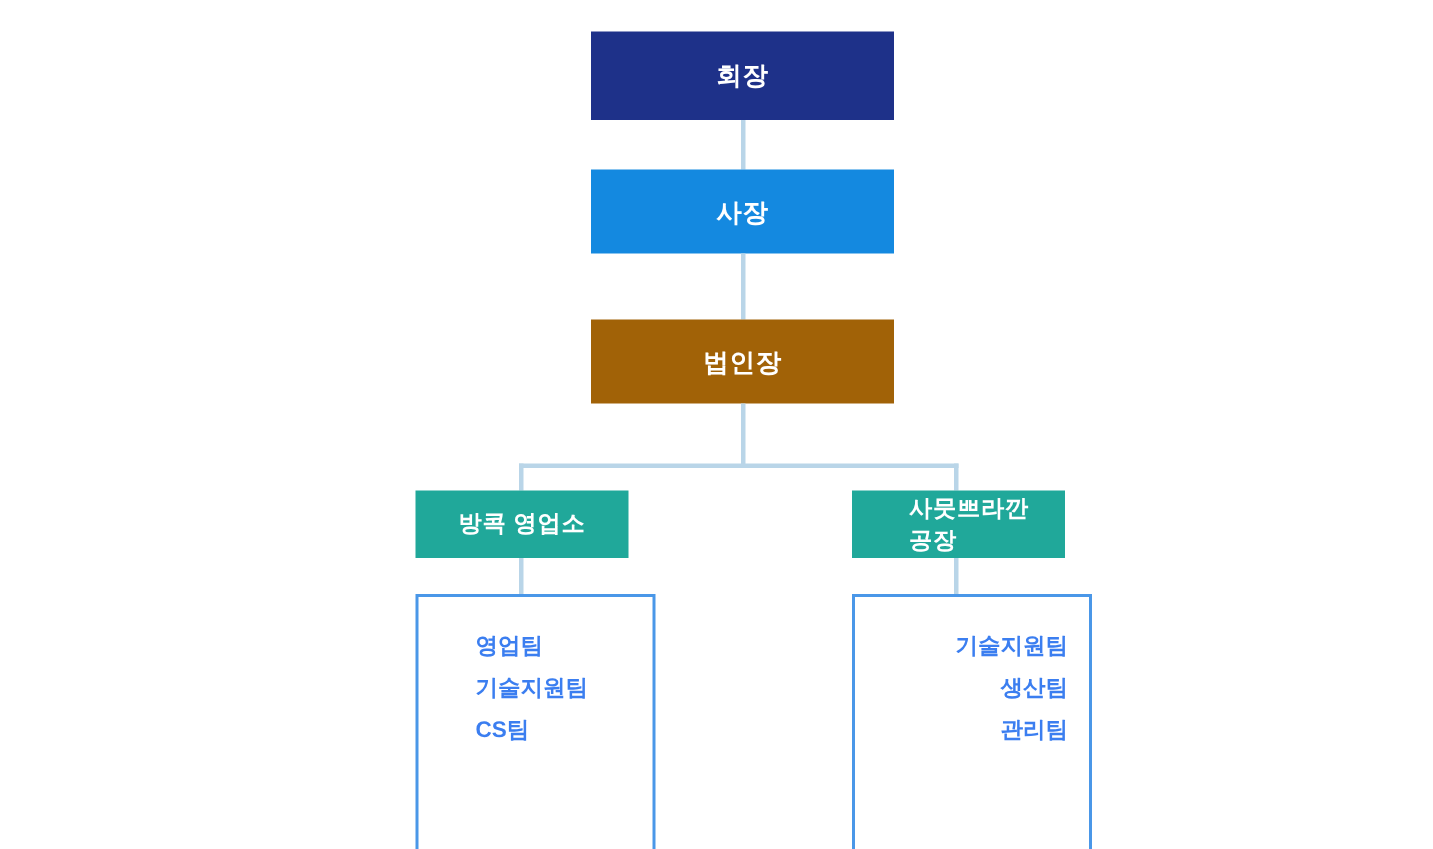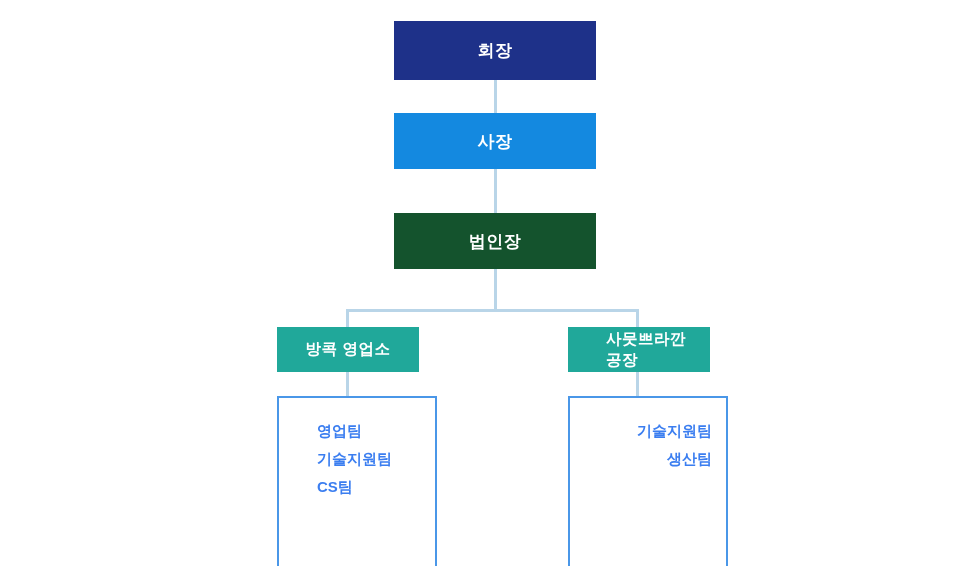--- a/index.html
+++ b/index.html
@@ -50,21 +50,21 @@
   </div>
 
   <div class="connector conn-v" style="left: 478px; top: 64px; height: 33px; background-color: rgb(185, 213, 232);"></div>
 
   <div class="node node-lg node-president" style="background-color: rgb(20, 137, 224); color: rgb(255, 255, 255);">
     <span>사장</span>
   </div>
 
   <div class="connector conn-v" style="left: 478px; top: 153px; height: 44px; background-color: rgb(185, 213, 232);"></div>
 
-  <div class="node node-lg node-corp" style="background-color: #14532d; color: rgb(255, 255, 255);">
+  <div class="node node-lg node-corp" style="background-color: #a16207; color: rgb(255, 255, 255);">
     <span>법인장</span>
   </div>
 
   <div class="connector conn-v" style="left: 478px; top: 253px; height: 41px; background-color: rgb(185, 213, 232);"></div>
   <div class="connector conn-h" style="left: 330px; top: 293px; width: 293px; background-color: rgb(185, 213, 232);"></div>
   <div class="connector conn-v" style="left: 330px; top: 293px; height: 18px; background-color: rgb(185, 213, 232);"></div>
   <div class="connector conn-v" style="left: 620px; top: 293px; height: 18px; background-color: rgb(185, 213, 232);"></div>
 
   <div class="node node-branch node-branch-left" style="background-color: rgb(32, 168, 154); color: rgb(255, 255, 255);">
     <span>방콕 영업소</span>
@@ -78,15 +78,16 @@
 
   <div class="list-box list-box-left" style="border-color: rgb(74, 151, 232); color: rgb(59, 126, 240);">
     <div class="team-item">영업팀</div>
     <div class="team-item">기술지원팀</div>
     <div class="team-item">CS팀</div>
   </div>
 
   <div class="list-box list-box-right" style="border-color: rgb(74, 151, 232); color: rgb(59, 126, 240); text-align: right;">
     <div class="team-item">기술지원팀</div>
     <div class="team-item">생산팀</div>
+    <div class="team-item">관리팀</div>
   </div>
 
 </div>
 
 </body></html>

